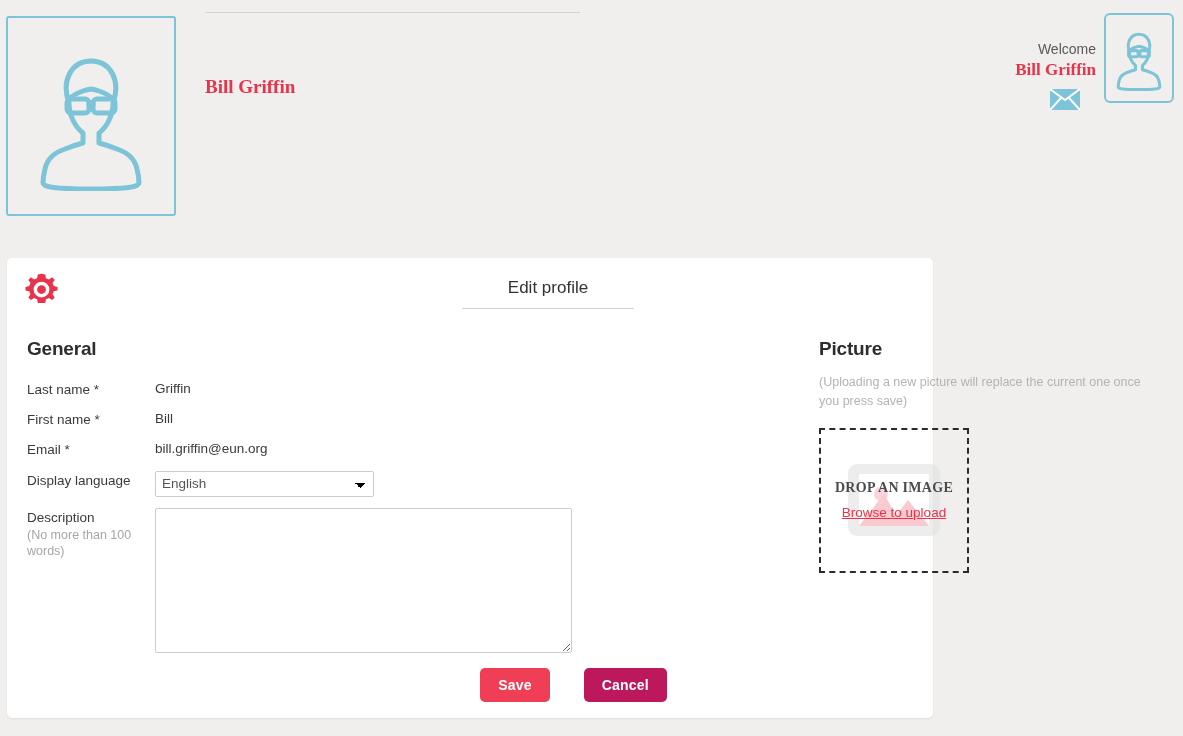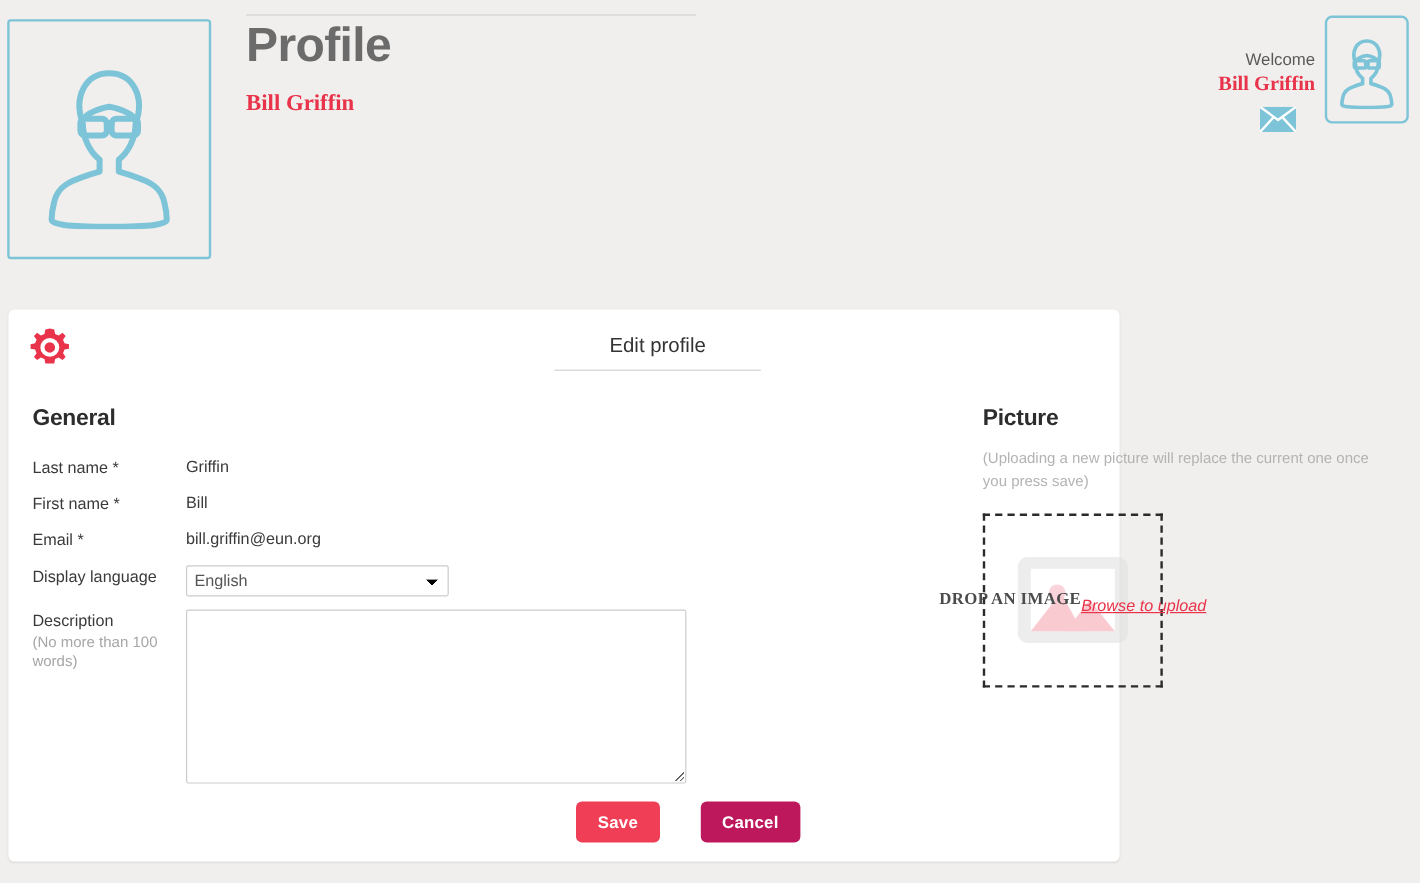--- a/index.html
+++ b/index.html
@@ -237,21 +237,21 @@
     width: 330px;
   }
   .dropzone {
     margin-top: 17px;
     width: 150px;
     height: 145px;
     border: 2px dashed #2b2b2b;
     box-sizing: border-box;
     position: relative;
     display: flex;
-    flex-direction: row;
+    flex-direction: column;
     align-items: center;
     justify-content: center;
   }
   .dz-placeholder-icon {
     position: absolute;
     left: 50%;
     top: 50%;
     transform: translate(-50%, -50%);
     opacity: 0.6;
   }
@@ -267,21 +267,20 @@
   }
   .dz-link {
     position: relative;
     z-index: 2;
     margin-top: 9px;
     font-size: 13.5px;
     color: #e8334a;
     text-decoration: underline;
     white-space: nowrap;
     cursor: pointer;
-    font-style: italic;
   }
 
   
   .button-bar {
     position: absolute;
     left: 0;
     top: 410px;
     width: 1133px;
     display: flex;
     justify-content: center;
@@ -323,21 +322,20 @@
         <path d="M38 58 C46 50 60 48 60 48 C60 48 74 50 82 58"></path>
         <rect x="36" y="58" width="22" height="14" rx="4"></rect>
         <rect x="62" y="58" width="22" height="14" rx="4"></rect>
         <path d="M58 63 L62 63"></path>
       </g>
     </svg>
   </div>
 
   <div class="page-title-wrap">
     <div class="title-rule"></div>
-    <div class="page-title">Profile</div>
   </div>
   <div class="page-subtitle">Bill Griffin</div>
 
   <div class="welcome-block">
     <div class="welcome-label">Welcome</div>
     <div class="welcome-name">Bill Griffin</div>
     <div class="mail-icon-wrap">
       <svg width="30" height="21" viewBox="0 0 30 21">
         <rect x="0" y="0" width="30" height="21" fill="#7dc4d8"></rect>
         <path d="M0 0 L15 11 L30 0" fill="none" stroke="#ffffff" stroke-width="2"></path>

